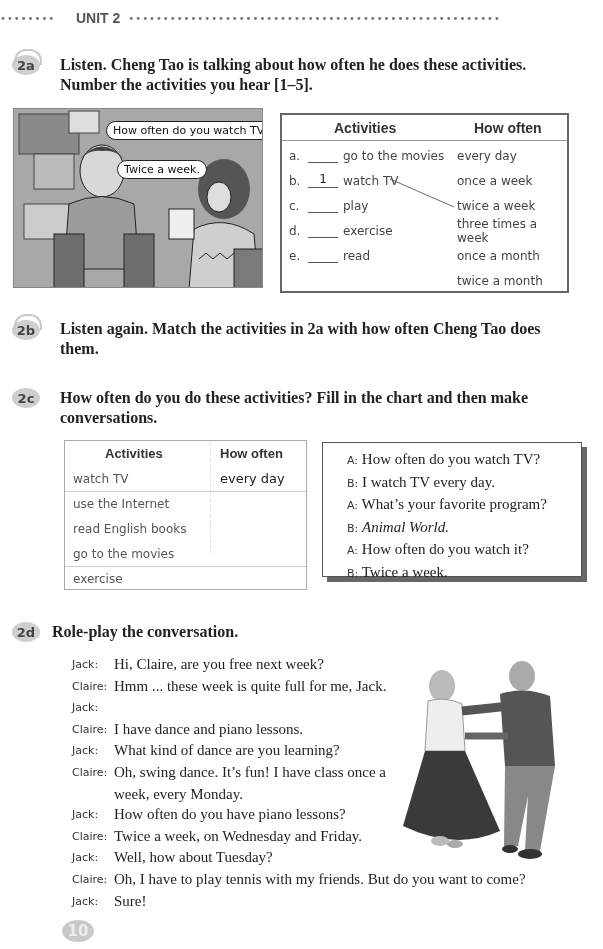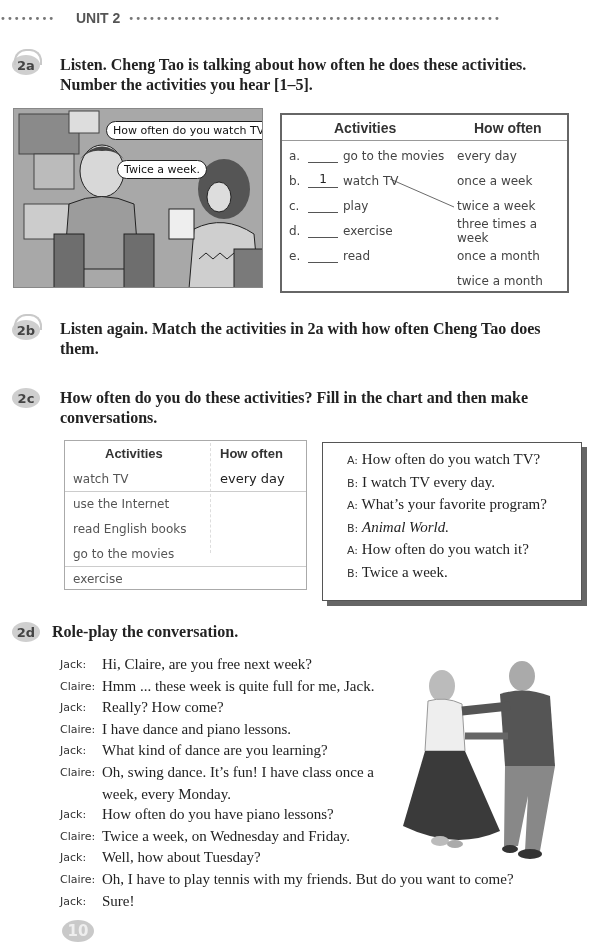--- a/index.html
+++ b/index.html
@@ -24,27 +24,27 @@
 
   
   .table-2a { left: 280px; top: 113px; width: 289px; height: 180px; border: 2px solid #666; }
   .t2a-head { display: flex; height: 26px; border-bottom: 1px solid #999; font-family: "Liberation Sans", sans-serif; font-weight: bold; font-size: 14px; color: #333; align-items: center; }
   .t2a-row { position: absolute; left: 0; height: 25px; font-family: "DejaVu Sans", sans-serif; font-size: 12px; color: #444; display: flex; align-items: center; }
   .blank { display: inline-block; width: 30px; border-bottom: 1px solid #555; text-align: center; margin: 0 5px; height: 15px; line-height: 13px; color: #222; font-size: 12px; }
 
   
   .table-2c { left: 64px; top: 440px; width: 243px; height: 150px; border: 1px solid #aaa; }
   .t2c-row { position: absolute; left: 0; width: 241px; height: 25px; font-family: "DejaVu Sans", sans-serif; font-size: 12px; color: #555; display: flex; align-items: center; }
-  .conv-box { left: 322px; top: 442px; width: 260px; height: 159px; background: #fff; border: 1px solid #555; box-shadow: 5px 5px 0 #666; padding: 6px 0 0 24px; }
+  .conv-box { left: 322px; top: 442px; width: 260px; height: 135px; background: #fff; border: 1px solid #555; box-shadow: 5px 5px 0 #666; padding: 6px 0 0 24px; }
   .conv-line { font-family: "Liberation Serif", serif; font-size: 15px; line-height: 20.5px; color: #222; white-space: nowrap; }
   .spk { font-family: "DejaVu Sans", sans-serif; font-size: 11px; color: #333; }
 
   
   .dlg { left: 60px; top: 654px; width: 540px; }
-  .dlg-line { display: flex; font-family: "Liberation Serif", serif; font-size: 15px; line-height: 20.6px; color: #222; }
+  .dlg-line { display: flex; font-family: "Liberation Serif", serif; font-size: 15px; line-height: 20.6px; color: #222; margin-left: 12px; }
   .dlg-spk { width: 42px; flex-shrink: 0; font-family: "DejaVu Sans", sans-serif; font-size: 11px; color: #333; padding-top: 1px; }
   .dlg-text { white-space: nowrap; }
 
   .photo { left: 400px; top: 656px; width: 165px; height: 210px; }
   .page-num { left: 62px; top: 920px; width: 32px; height: 22px; border-radius: 50%; background: #c9c9c9; color: #eee; font-family: "DejaVu Sans", sans-serif; font-weight: bold; font-size: 15px; display: flex; align-items: center; justify-content: center; }
 </style>
 </head>
 <body>
 
 <div class="abs unit-header">
@@ -210,21 +210,20 @@
   <div class="dlg-line">
       <span class="dlg-spk">Jack:</span>
       <span class="dlg-text">Hi, Claire, are you free next week?</span>
     </div>
   <div class="dlg-line">
       <span class="dlg-spk">Claire:</span>
       <span class="dlg-text">Hmm ... these week is quite full for me, Jack.</span>
     </div>
   <div class="dlg-line">
       <span class="dlg-spk">Jack:</span>
-      <span class="dlg-text">Really? How come?</span>
     </div>
   <div class="dlg-line">
       <span class="dlg-spk">Claire:</span>
       <span class="dlg-text">I have dance and piano lessons.</span>
     </div>
   <div class="dlg-line">
       <span class="dlg-spk">Jack:</span>
       <span class="dlg-text">What kind of dance are you learning?</span>
     </div>
   <div class="dlg-line">

